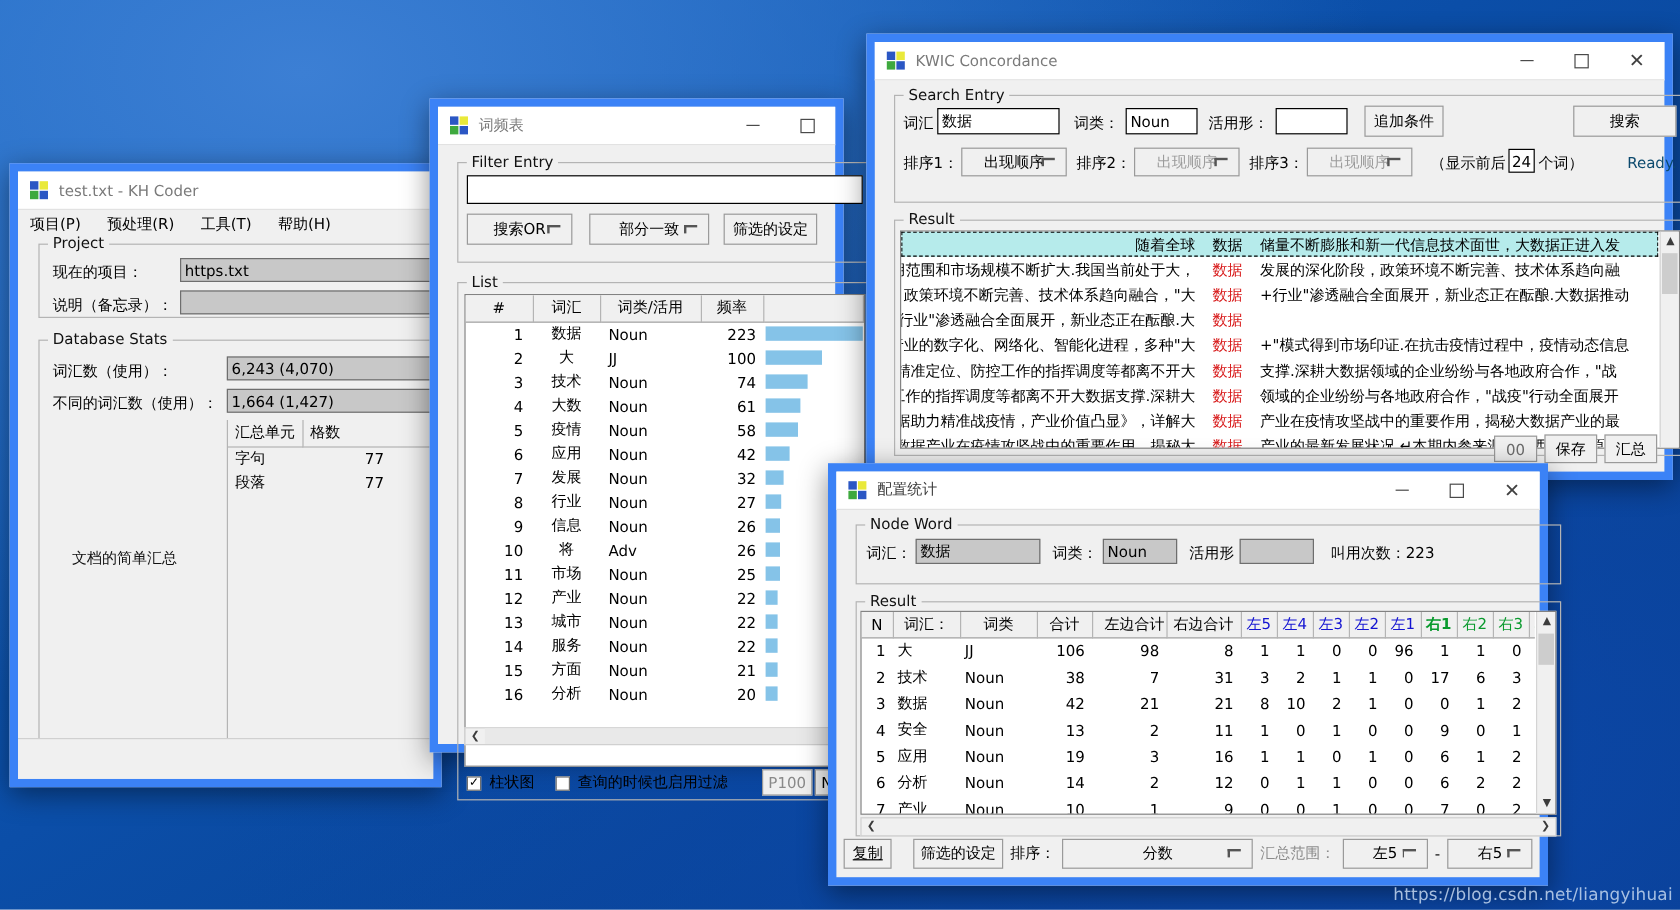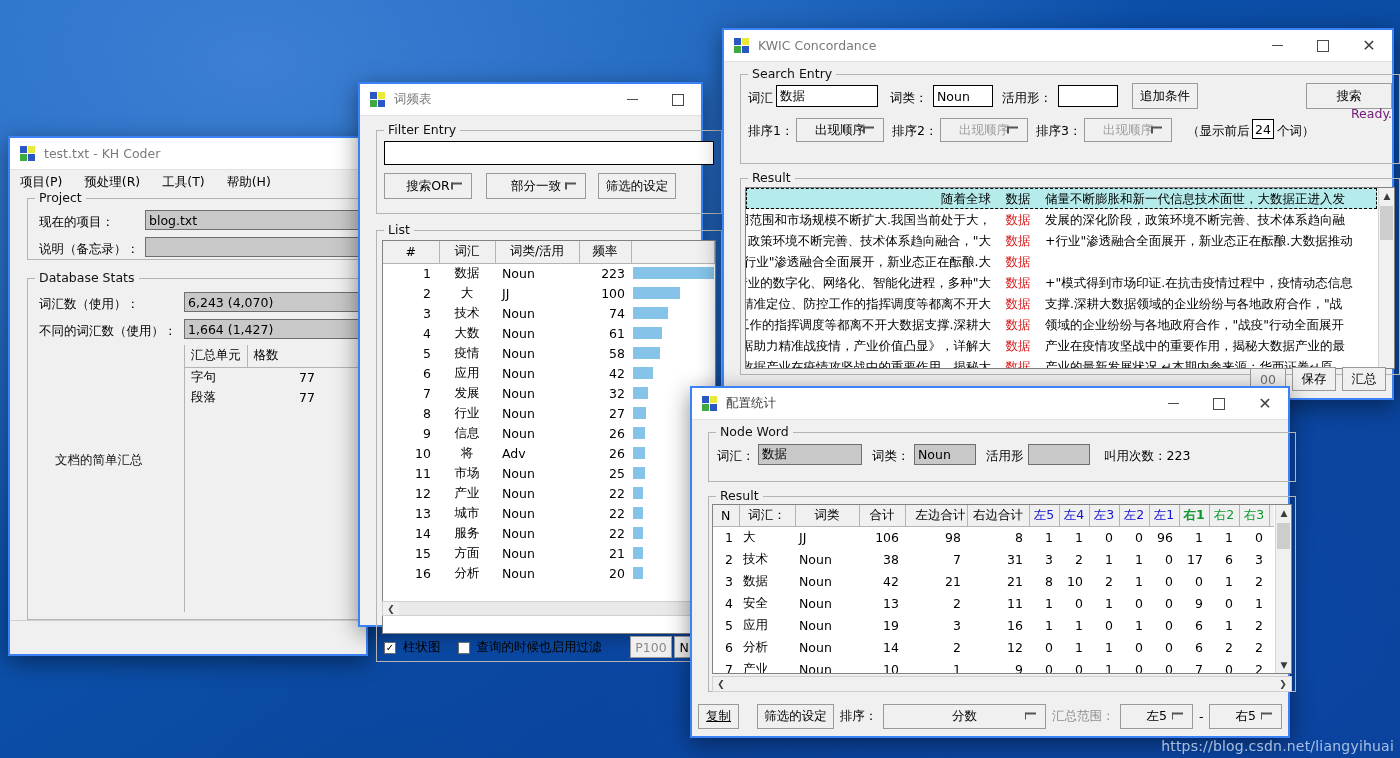--- a/index.html
+++ b/index.html
@@ -6,21 +6,21 @@
   html, body { margin:0; padding:0; }
   body {
     width:1400px; height:758px; overflow:hidden; position:relative;
     font-family:"DejaVu Sans","Liberation Sans",sans-serif;
     background:
       radial-gradient(ellipse at 18% 8%, #3c7fd4 0%, rgba(60,127,212,0) 55%),
       radial-gradient(ellipse at 80% 85%, #0c47a8 0%, rgba(12,71,168,0) 60%),
       linear-gradient(150deg,#1565c0 0%,#0b4ea8 45%,#073a86 100%);
   }
   
-  .win { position:absolute; background:#f0f0f0; border:2px solid #3b82f6;
+  .win { position:absolute; background:#f0f0f0; border:7px solid #3b82f6;
          box-shadow:0 6px 22px rgba(0,0,0,.45); }
   .titlebar { height:32px; background:#ffffff; display:flex; align-items:center;
               padding:0 0 0 10px; border-bottom:1px solid #e2e2e2; }
   .kh-logo { width:15px; height:15px; display:grid; grid-template-columns:1fr 1fr;
              grid-template-rows:1fr 1fr; gap:1.5px; margin-right:9px; flex:0 0 auto;}
   .kh-logo i { display:block; }
   .kh-logo i:nth-child(1){ background:#2b57c4; }
   .kh-logo i:nth-child(2){ background:#e9e93a; }
   .kh-logo i:nth-child(3){ background:#3ea93e; }
   .kh-logo i:nth-child(4){ background:#2b57c4; }
@@ -118,21 +118,21 @@
     <span class="mi">项目(P)</span>
     <span class="mi">预处理(R)</span>
     <span class="mi">工具(T)</span>
     <span class="mi">帮助(H)</span>
   </div>
 
   <div class="cgroup" style="left:7px; top:52px; width:346px; height:70px;">
     <span class="gl">Project</span>
     <div class="gbox"></div>
     <span class="lbl" style="position:absolute; left:12px; top:24px;">现在的项目：</span>
-    <div class="field" style="position:absolute; left:118px; top:20px; width:222px; height:20px;">blog.txt</div>
+    <div class="field" style="position:absolute; left:118px; top:20px; width:222px; height:20px;">https.txt</div>
     <span class="lbl" style="position:absolute; left:12px; top:51px;">说明（备忘录）：</span>
     <div class="field" style="position:absolute; left:118px; top:47px; width:222px; height:20px;"></div>
   </div>
 
   <div class="cgroup" style="left:7px; top:132px; width:346px; height:350px;">
     <span class="gl">Database Stats</span>
     <div class="gbox"></div>
     <span class="lbl" style="position:absolute; left:12px; top:26px;">词汇数（使用）：</span>
     <div class="field" style="position:absolute; left:157px; top:22px; width:183px; height:20px;">6,243 (4,070)</div>
     <span class="lbl" style="position:absolute; left:12px; top:53px;">不同的词汇数（使用）：</span>
@@ -418,21 +418,21 @@
         <span class="arr"></span>
     </div>
     <span class="lbl" style="position:absolute; left:296px; top:57px;">排序3：</span>
     <div class="combo dim" style="position:absolute; left:344px; top:52px; width:88px; height:24px;">
       <span>出现顺序</span>
         <span class="arr"></span>
     </div>
     <span class="lbl" style="position:absolute; left:447px; top:57px;">（显示前后</span>
     <div class="field white" style="position:absolute; left:512px; top:53px; width:22px; height:20px; border:1px solid #000; justify-content:center;">24</div>
     <span class="lbl" style="position:absolute; left:537px; top:57px;">个词）</span>
-    <span class="lbl" style="position:absolute; right:8px; top:40px; color:#701a75;">Ready.</span>
+    <span class="lbl" style="position:absolute; right:8px; top:57px; color:#0c4a6e;">Ready.</span>
   </div>
 
   <div class="cgroup" style="left:6px; top:140px; width:660px; height:205px;">
     <span class="gl">Result</span>
     <div class="gbox"></div>
     <div style="position:absolute; left:5px; top:17px; right:5px; bottom:6px; background:#fff; border:1px solid #828282; overflow:hidden;">
       <div id="kwic-lines" style="position:absolute; left:0; top:0; right:17px; bottom:0; overflow:hidden;">
           <div class="kwicline sel">
             <span class="L">随着全球</span>
             <span class="C">数据</span>

